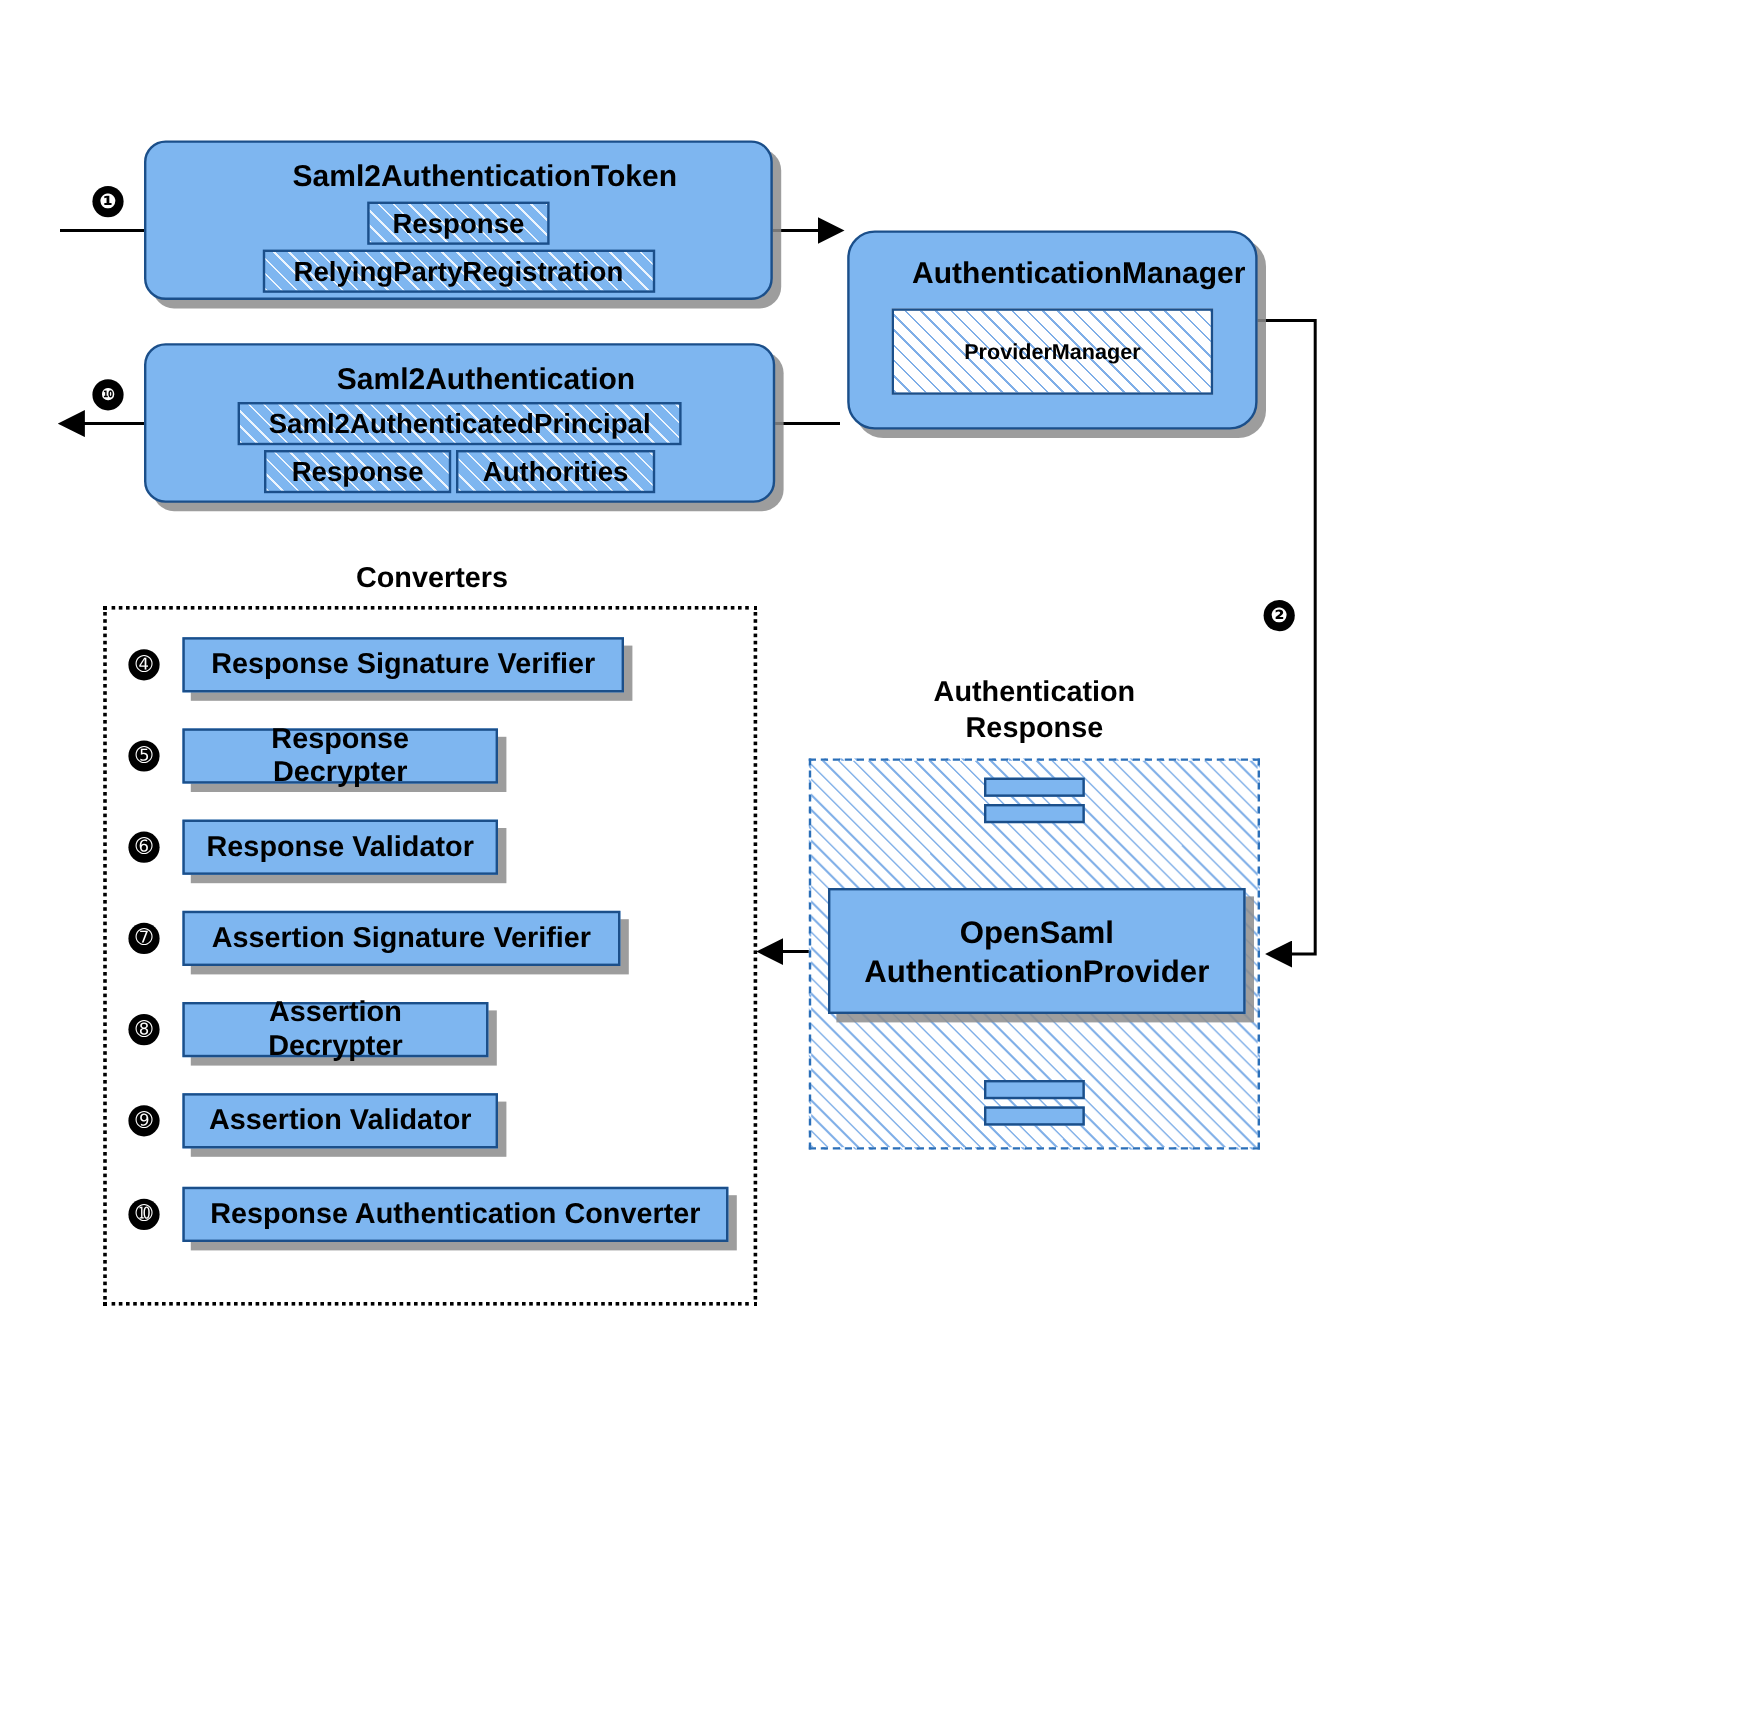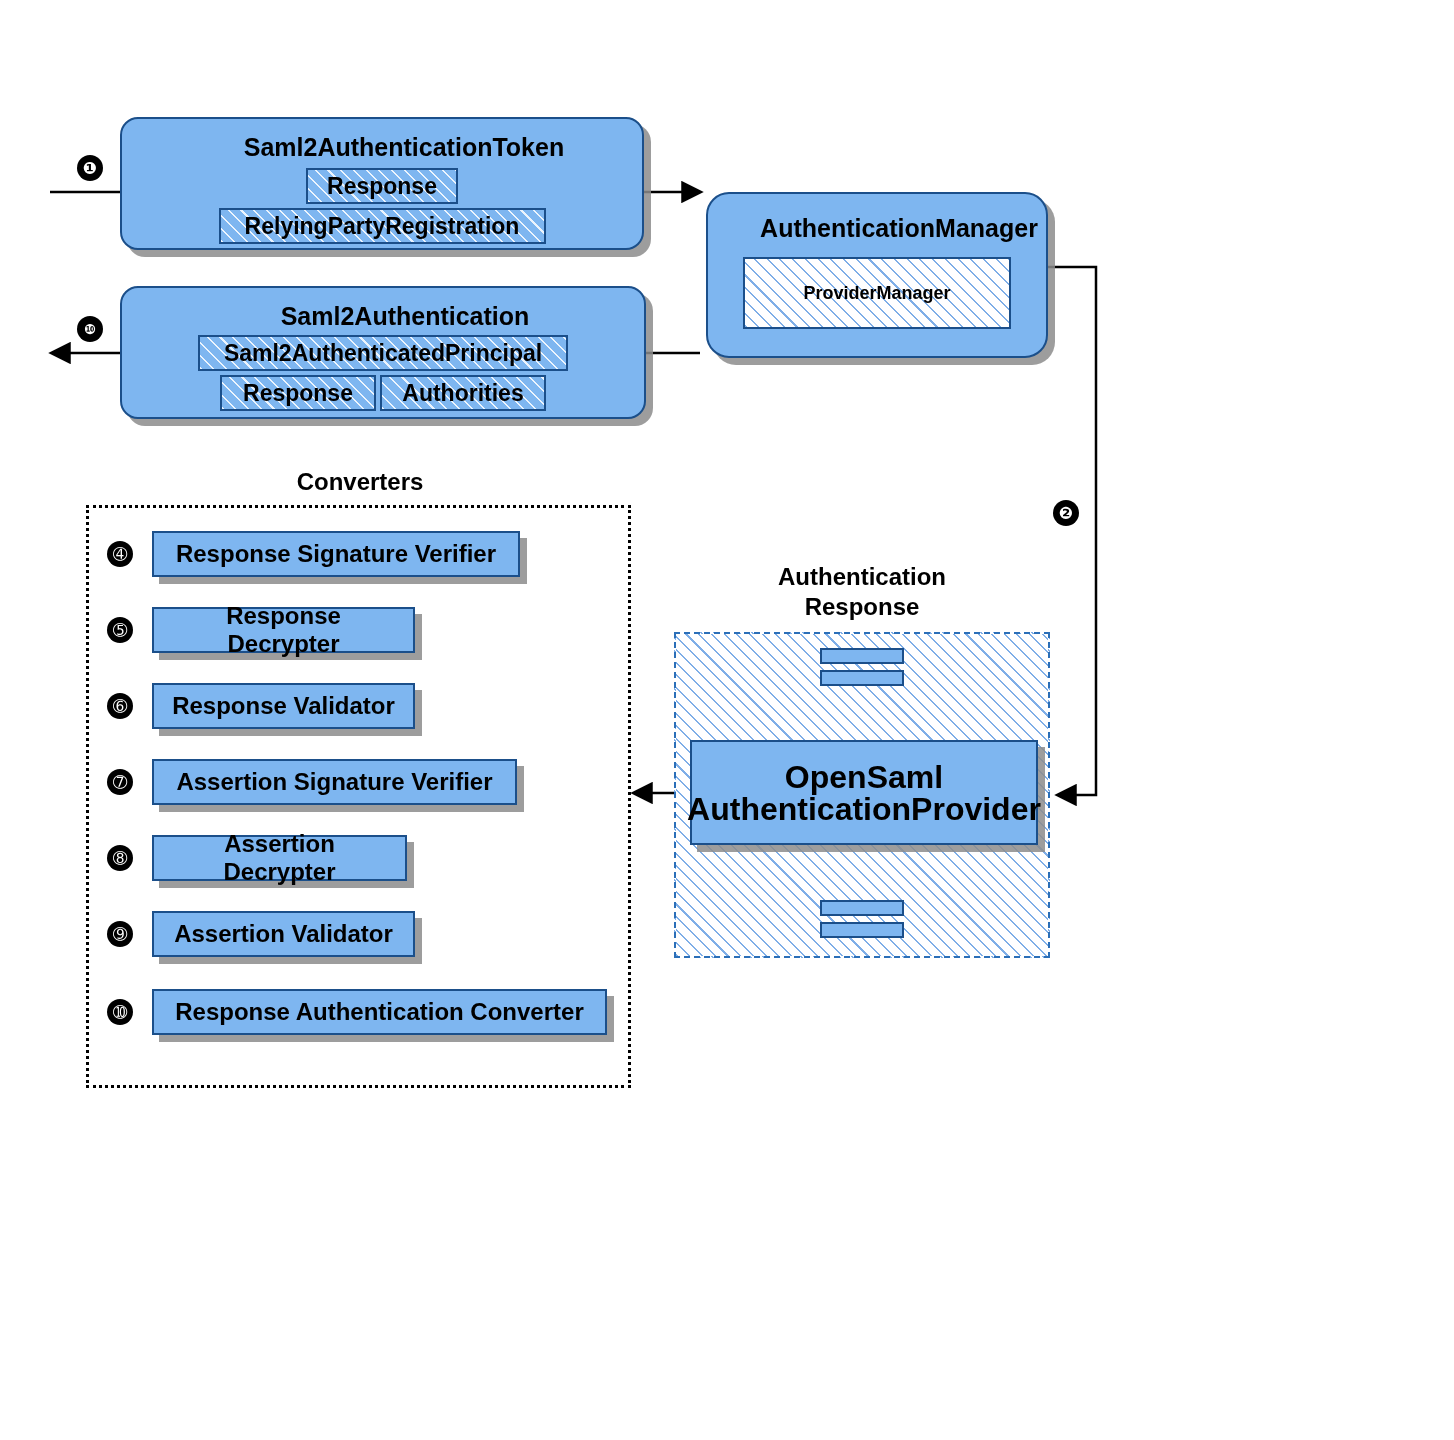--- a/index.html
+++ b/index.html
@@ -199,21 +199,21 @@
   <div class="abs group-label" style="left:724px; top:562px; width:276px; line-height:30px;">
     <div>Authentication</div>
     <div>Response</div>
   </div>
 
   <div class="abs dashed-blue-box hatch" style="left:674px; top:632px; width:376px; height:326px;"></div>
 
   <div class="abs small-bar" style="left:820px; top:648px;"></div>
   <div class="abs small-bar" style="left:820px; top:670px;"></div>
 
-  <div class="abs bluebox shadowed" style="left:690px; top:740px; width:348px; height:105px; flex-direction:column; line-height:32px; font-size:32px;">
+  <div class="abs bluebox shadowed" style="left:690px; top:740px; width:348px; height:105px; flex-direction:column; line-height:32px; font-size:26px;">
     <div>OpenSaml</div>
     <div>AuthenticationProvider</div>
   </div>
 
   <div class="abs small-bar" style="left:820px; top:900px;"></div>
   <div class="abs small-bar" style="left:820px; top:922px;"></div>
 
   <div class="abs group-label" style="left:230px; top:468px; width:260px;">Converters</div>
 
   <div class="abs dotted-box" style="left:86px; top:505px; width:545px; height:583px;"></div>

